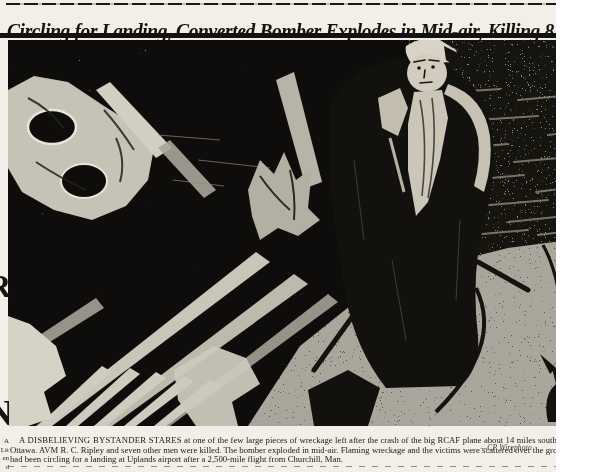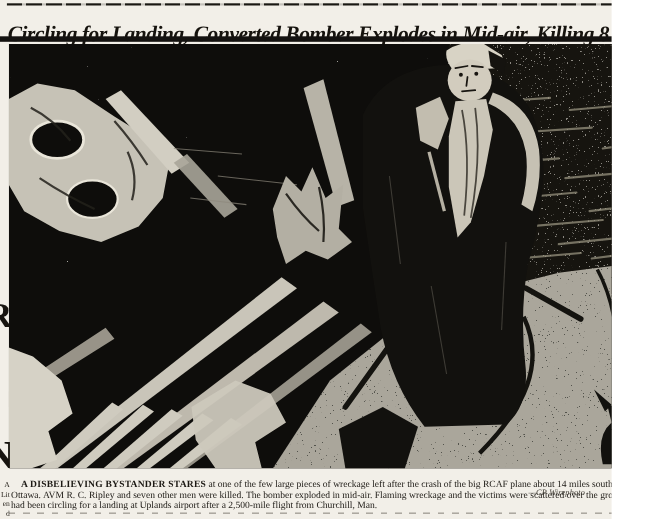--- a/index.html
+++ b/index.html
@@ -28,21 +28,21 @@
   .photo{position:absolute;left:8px;top:40px;width:578px;height:386px;display:block;}
   .credit{
     position:absolute;right:24px;top:443px;
     font-style:italic;font-size:7.5px;color:#3a362e;letter-spacing:.2px;
   }
   .caption{
     position:absolute;left:10px;top:436px;width:570px;
     font-size:8.7px;line-height:9.7px;text-align:justify;
     color:#1c1914;margin:0;text-indent:9px;
   }
-  .caption .lead{font-weight:bold;letter-spacing:.2px;}
+  .caption .lead{font-weight:normal;letter-spacing:.2px;}
   .rule-bottom{
     position:absolute;left:8px;top:466px;width:578px;height:1px;
     background:repeating-linear-gradient(90deg,rgba(60,55,45,.55) 0 6px, transparent 6px 13px);
   }
   
   .margin-left{
     position:absolute;left:0;top:0;width:9px;height:472px;overflow:hidden;
   }
   .frag{position:absolute;font-weight:bold;color:#17140f;font-family:"Liberation Serif",serif;}
   .frag-R{left:-12px;top:268px;font-size:32px;}

